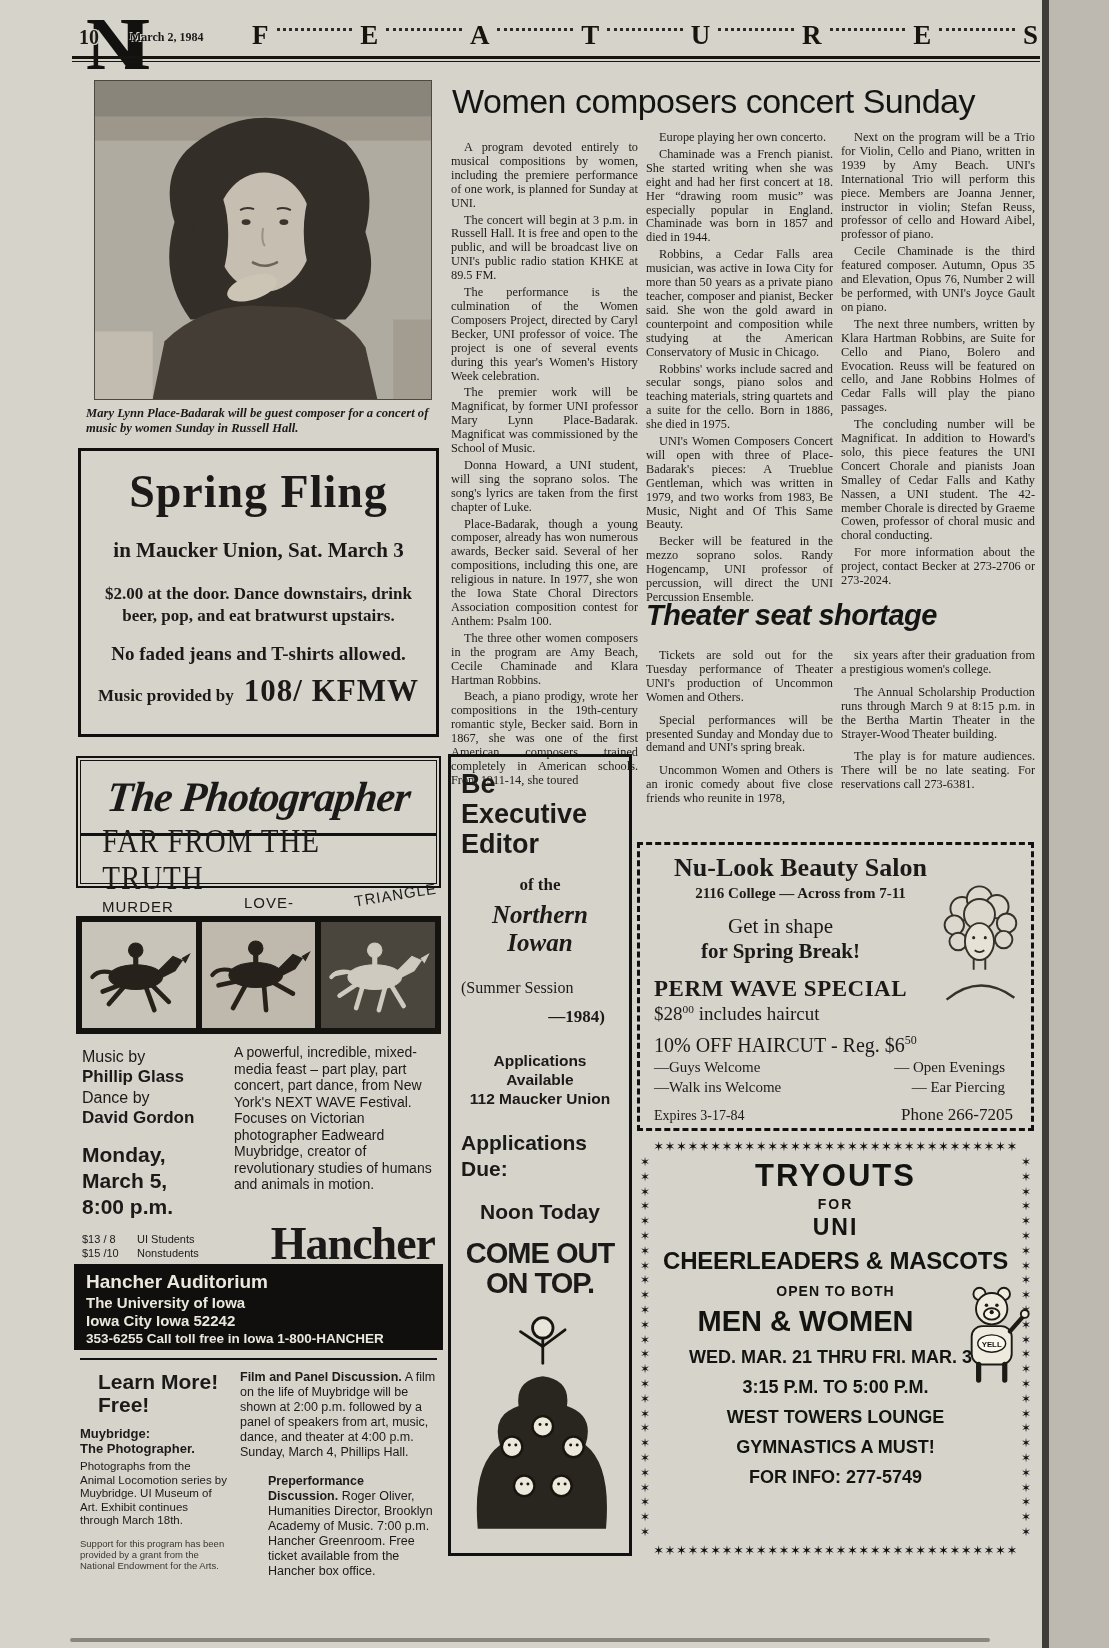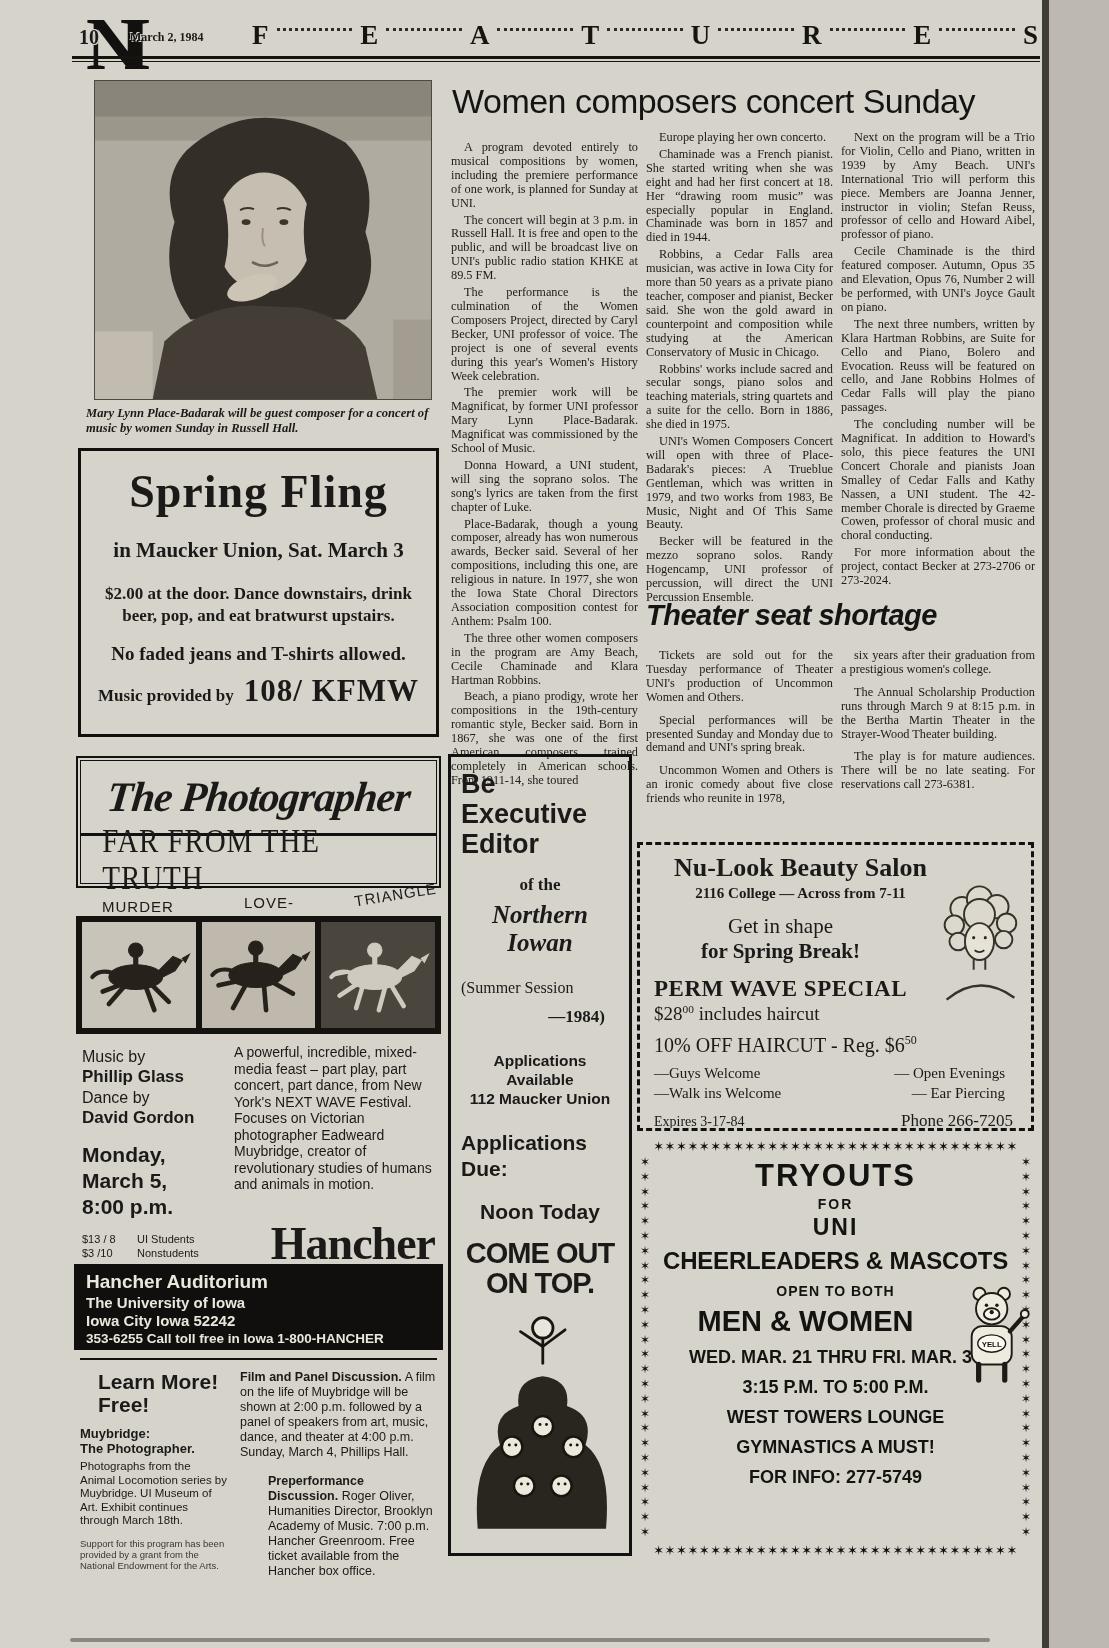--- a/index.html
+++ b/index.html
@@ -128,21 +128,21 @@
   .nl-woman { position:absolute; right:6px; top:32px; width:92px; height:132px; }
   .nl-woman svg { width:100%; height:100%; display:block; }
   .nl-title { text-align:center; padding-right:70px; font:700 26px "Liberation Serif", serif; }
   .nl-addr { margin-top:2px; text-align:center; padding-right:70px; font:700 15px "Liberation Serif", serif; }
   .nl-tag1 { margin-top:12px; text-align:center; padding-right:110px; font:21px "Liberation Serif", serif; }
   .nl-tag2 { text-align:center; padding-right:110px; font:700 21px "Liberation Serif", serif; }
   .nl-special { margin-top:12px; font:700 23px "Liberation Serif", serif; letter-spacing:.5px; }
   .nl-price { margin-top:1px; font:19px "Liberation Serif", serif; }
   .nl-haircut { margin-top:8px; font:20px "Liberation Serif", serif; }
   sup { font-size:60%; vertical-align:super; }
-  .nl-perks { margin-top:6px; display:flex; justify-content:space-between; padding-right:12px;
+  .nl-perks { display:flex; justify-content:space-between; padding-right:12px;
     font:15px/20px "Liberation Serif", serif;align-items:center; }
   .nl-bottom { margin-top:8px; display:flex; justify-content:space-between; align-items:baseline; padding-right:4px; }
   .nl-expires { font:14px "Liberation Serif", serif; }
   .nl-phone { font:17px "Liberation Serif", serif; }
 
   
   .ad-tryouts { position:absolute; left:637px; top:1140px; width:397px; height:418px; }
   .star-top, .star-bottom { position:absolute; left:0; right:0; height:14px; overflow:hidden; white-space:nowrap;
     text-align:center; font-size:13px; line-height:14px; color:#111; letter-spacing:.5px; }
   .star-top { top:0; } .star-bottom { bottom:0; }
@@ -340,21 +340,21 @@
         <div class="ph-credit-name">David Gordon</div>
         <div class="ph-date">Monday,
 March 5,
 8:00 p.m.</div>
         <div class="ph-prices">
           <div class="ph-price-row">
             <span>$13 / 8</span>
             <span>UI Students</span>
           </div>
           <div class="ph-price-row">
-            <span>$3 /10</span>
+            <span>$15 /10</span>
             <span>Nonstudents</span>
           </div>
         </div>
       </div>
       <div class="ph-desc">A powerful, incredible, mixed-media feast – part play, part concert, part dance, from New York's NEXT WAVE Festival. Focuses on Victorian photographer Eadweard Muybridge, creator of revolutionary studies of humans and animals in motion.</div>
       <div class="ph-brand">Hancher</div>
     </div>
     <div class="ph-band">
       <div class="ph-band-l1">Hancher Auditorium</div>
       <div class="ph-band-l2">The University of Iowa</div>

